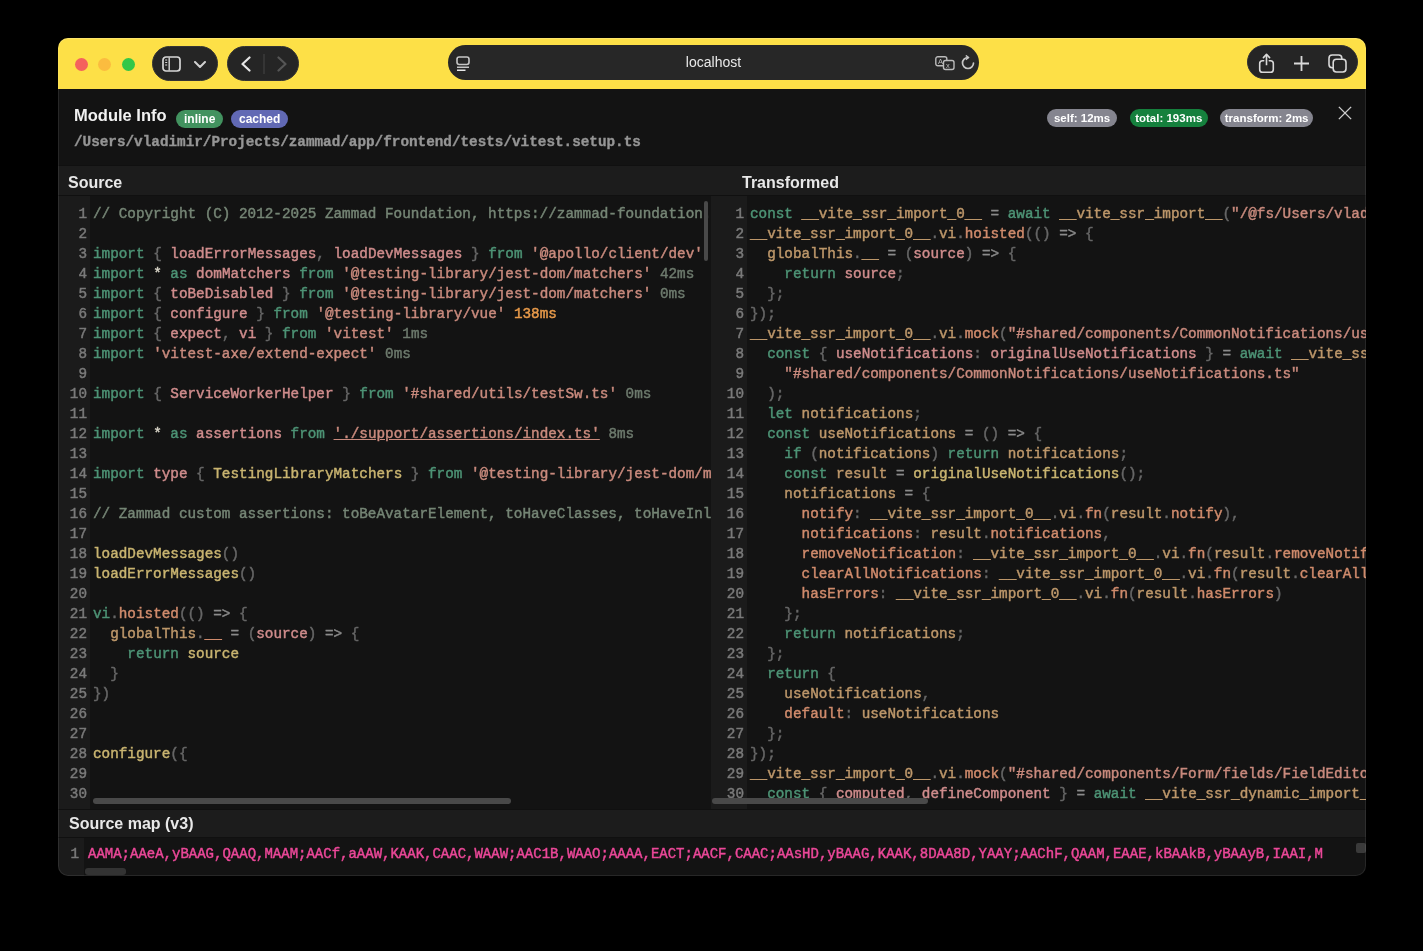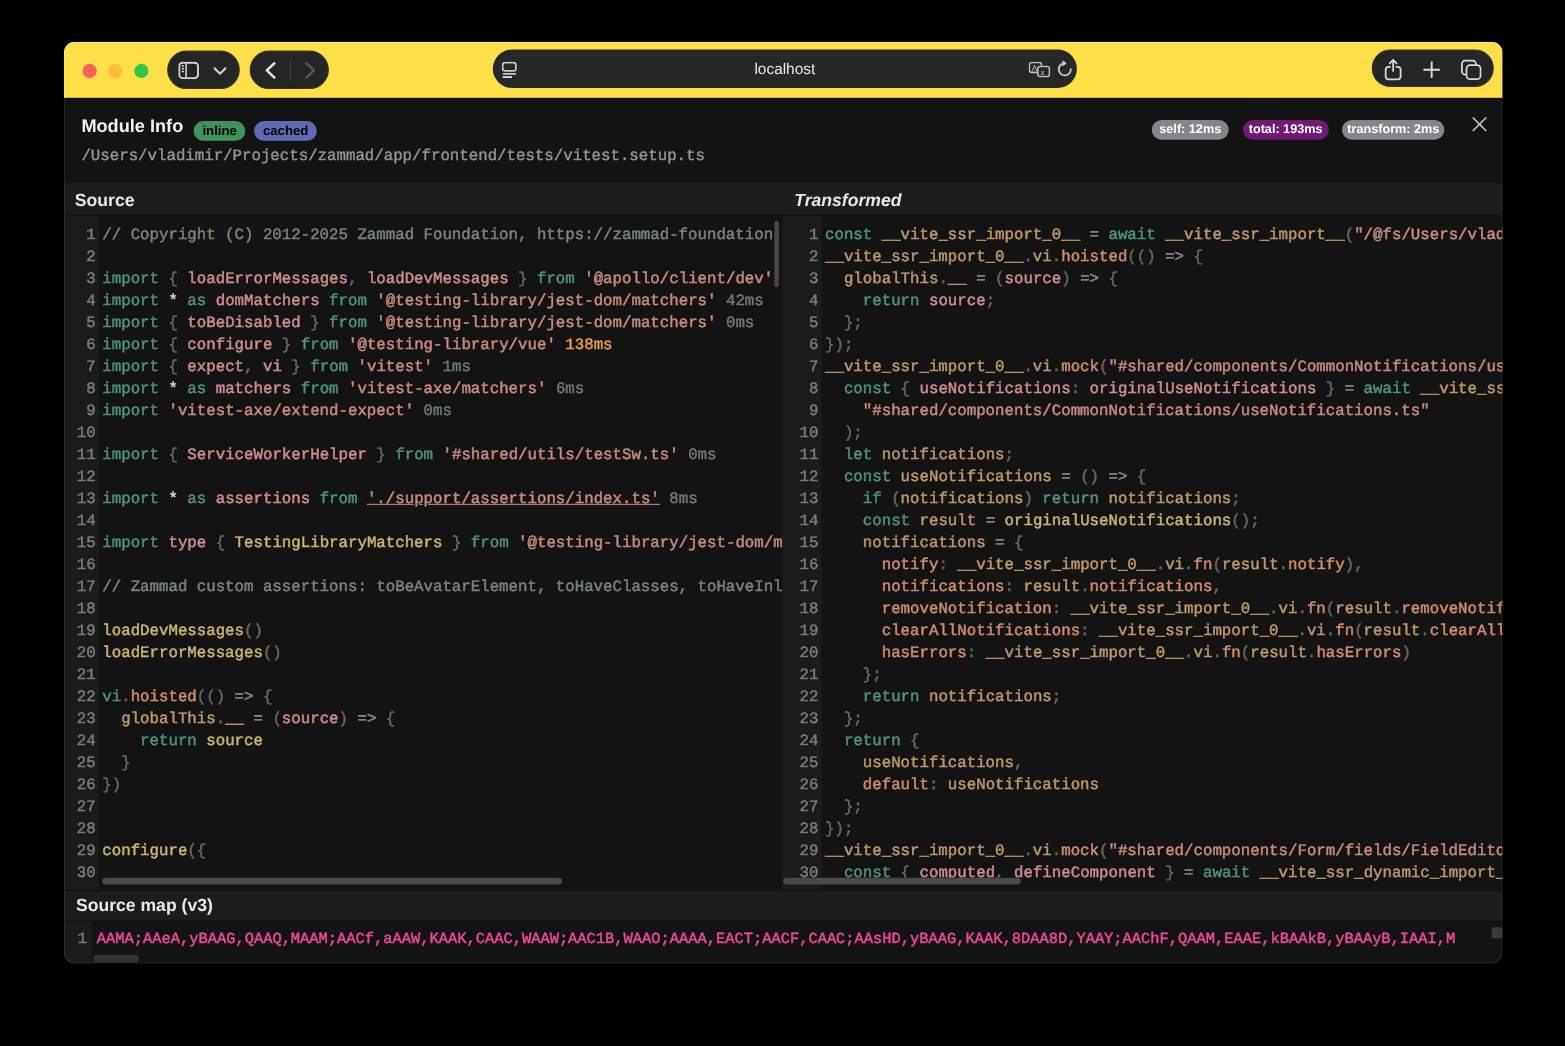--- a/index.html
+++ b/index.html
@@ -18,30 +18,30 @@
   .addr { position:absolute; left:390px; top:7px; width:531px; height:35px;
           background:#272727; border-radius:17.5px; }
   .addr .host { position:absolute; left:0; right:0; top:0; height:35px; line-height:35px;
           text-align:center; color:#e9e9e9; font-size:14px; }
   svg { display:block; }
   .icon { position:absolute; }
   
   .mh { position:absolute; left:0; top:51px; width:100%; height:76px; background:#131313; }
   .mi-title { position:absolute; left:16px; top:17px; font-size:16.5px; font-weight:bold; color:#f2f2f2; }
   .badge { position:absolute; top:21px; height:18px; line-height:18px; border-radius:9px;
-           color:#000000; font-size:12px; font-weight:bold; padding:0 8px; }
+           color:#ffffff; font-size:12px; font-weight:bold; padding:0 8px; }
   .b-inline { left:118px; background:#42925f; }
   .b-cached { left:173px; background:#6169b4; }
   .path { position:absolute; left:16px; top:45px; font-family:"Liberation Mono",monospace;
-          font-size:14.32px; color:#959595; -webkit-text-stroke:0.35px; }
+          font-size:14.32px; color:#959595;font-weight:bold; -webkit-text-stroke:0.35px; }
   .tbadges { position:absolute; right:53px; top:20px; display:flex; gap:12.5px; }
   .tbadge { height:18px; line-height:18px; border-radius:9px; color:#fff; font-size:11.5px;
             font-weight:bold; padding:0 7px; }
   .bg-gray { background:#85858f; }
-  .bg-orange { background:#701a75; }
+  .bg-orange { background:#15803d; }
   .xclose { position:absolute; left:1280px; top:17px; width:14px; height:14px; }
   
   .pstrip { position:absolute; left:0; top:127px; width:100%; height:31px; background:#1c1c1c;
             border-top:1px solid #101010; border-bottom:1px solid #101010; }
   .ptitle { position:absolute; top:136px; font-size:16px; font-weight:bold; color:#e8e8e8; }
   .pbody { position:absolute; top:158px; height:613px; overflow:hidden; }
   .src  { left:0; width:653px; }
   .trs  { left:653px; width:655px; }
   .gut { position:absolute; left:0; top:0; bottom:0; background:#1b1b1b; }
   .nums { position:absolute; top:8px; font-family:"Liberation Mono",monospace;
@@ -157,21 +157,21 @@
       <div class="tbadge bg-gray" style="padding:0 4.5px;">transform: 2ms</div>
     </div>
     <svg class="xclose" viewBox="0 0 16 16">
       <line x1="1" y1="1" x2="15" y2="15" stroke="#cccccc" stroke-width="1.6"></line>
       <line x1="15" y1="1" x2="1" y2="15" stroke="#cccccc" stroke-width="1.6"></line>
     </svg>
   </div>
 
   <div class="pstrip"></div>
   <div class="ptitle" style="left:10px;">Source</div>
-  <div class="ptitle" style="left:664px;font-style:italic;">Transformed</div>
+  <div class="ptitle" style="left:684px;">Transformed</div>
 
   <div class="pbody src">
     <div class="gut" style="width:32px;"></div>
     <div class="nums" style="left:0;width:29px;">1
 2
 3
 4
 5
 6
 7
@@ -199,21 +199,20 @@
 29
 30</div>
     <div class="code" style="left:35px;" id="srccode">
         <div><span class="c">// Copyright (C) 2012-2025 Zammad Foundation, https://zammad-foundation.org/</span></div>
 <div></div>
 <div><span class="k">import</span> <span class="q">{</span> <span class="r">loadErrorMessages</span><span class="q">,</span> <span class="r">loadDevMessages</span> <span class="q">}</span> <span class="k">from</span> <span class="s">'@apollo/client/dev'</span> </div>
 <div><span class="k">import</span> * <span class="k">as</span> <span class="r">domMatchers</span> <span class="k">from</span> <span class="s">'@testing-library/jest-dom/matchers'</span> <span class="t">42ms</span></div>
 <div><span class="k">import</span> <span class="q">{</span> <span class="r">toBeDisabled</span> <span class="q">}</span> <span class="k">from</span> <span class="s">'@testing-library/jest-dom/matchers'</span> <span class="t">0ms</span></div>
 <div><span class="k">import</span> <span class="q">{</span> <span class="r">configure</span> <span class="q">}</span> <span class="k">from</span> <span class="s">'@testing-library/vue'</span> <span class="to">138ms</span></div>
 <div><span class="k">import</span> <span class="q">{</span> <span class="r">expect</span><span class="q">,</span> <span class="r">vi</span> <span class="q">}</span> <span class="k">from</span> <span class="s">'vitest'</span> <span class="t">1ms</span></div>
-<div><span class="k">import</span> * <span class="k">as</span> <span class="r">matchers</span> <span class="k">from</span> <span class="s">'vitest-axe/matchers'</span> <span class="t">6ms</span></div>
 <div><span class="k">import</span> <span class="s">'vitest-axe/extend-expect'</span> <span class="t">0ms</span></div>
 <div></div>
 <div><span class="k">import</span> <span class="q">{</span> <span class="r">ServiceWorkerHelper</span> <span class="q">}</span> <span class="k">from</span> <span class="s">'#shared/utils/testSw.ts'</span> <span class="t">0ms</span></div>
 <div></div>
 <div><span class="k">import</span> * <span class="k">as</span> <span class="r">assertions</span> <span class="k">from</span> <span class="s ul">'./support/assertions/index.ts'</span> <span class="t">8ms</span></div>
 <div></div>
 <div><span class="k">import</span> <span class="r">type</span> <span class="q">{</span> <span class="f">TestingLibraryMatchers</span> <span class="q">}</span> <span class="k">from</span> <span class="s">'@testing-library/jest-dom/matchers'</span></div>
 <div></div>
 <div><span class="c">// Zammad custom assertions: toBeAvatarElement, toHaveClasses, toHaveInlineStyle</span></div>
 <div></div>

